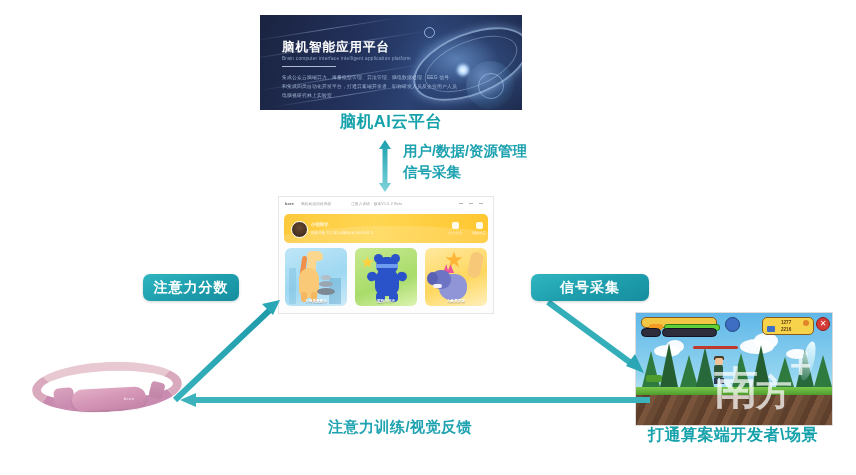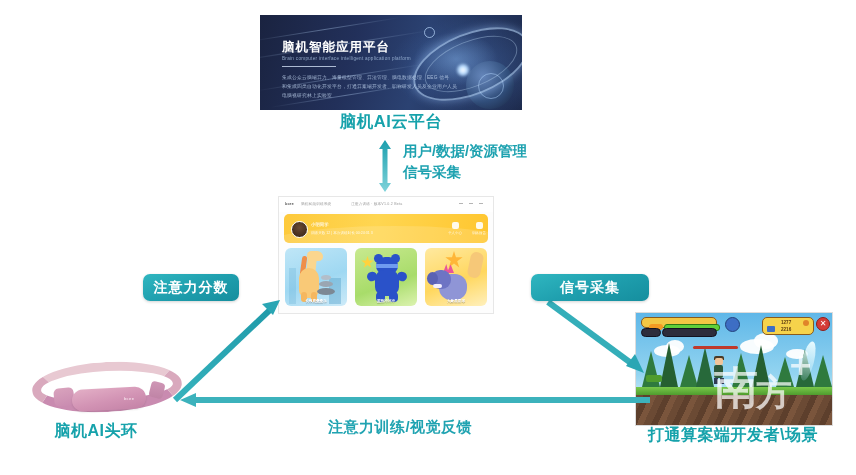--- a/index.html
+++ b/index.html
@@ -397,21 +397,20 @@
   <div class="abs cap" id="label-game">打通算案端开发者\场景</div>
 
   <div class="abs" id="band-img">
     <div id="band-outer"></div>
     <div id="band-clip"></div>
     <div id="band-clip2"></div>
     <div id="band-pad"></div>
     <div id="band-logo">bcee</div>
   </div>
 
-  <div class="abs cap" id="label-band">脑机AI头环</div>
 
   <svg class="abs" style="left:120px;top:280px;width:420px;height:140px;" viewBox="0 0 420 140">
     <defs>
       <linearGradient id="ag1" x1="0" y1="1" x2="1" y2="0">
         <stop offset="0%" stop-color="#36b2bd"></stop>
           <stop offset="100%" stop-color="#1f9aa9"></stop>
       </linearGradient>
     </defs>
 
     <g>

